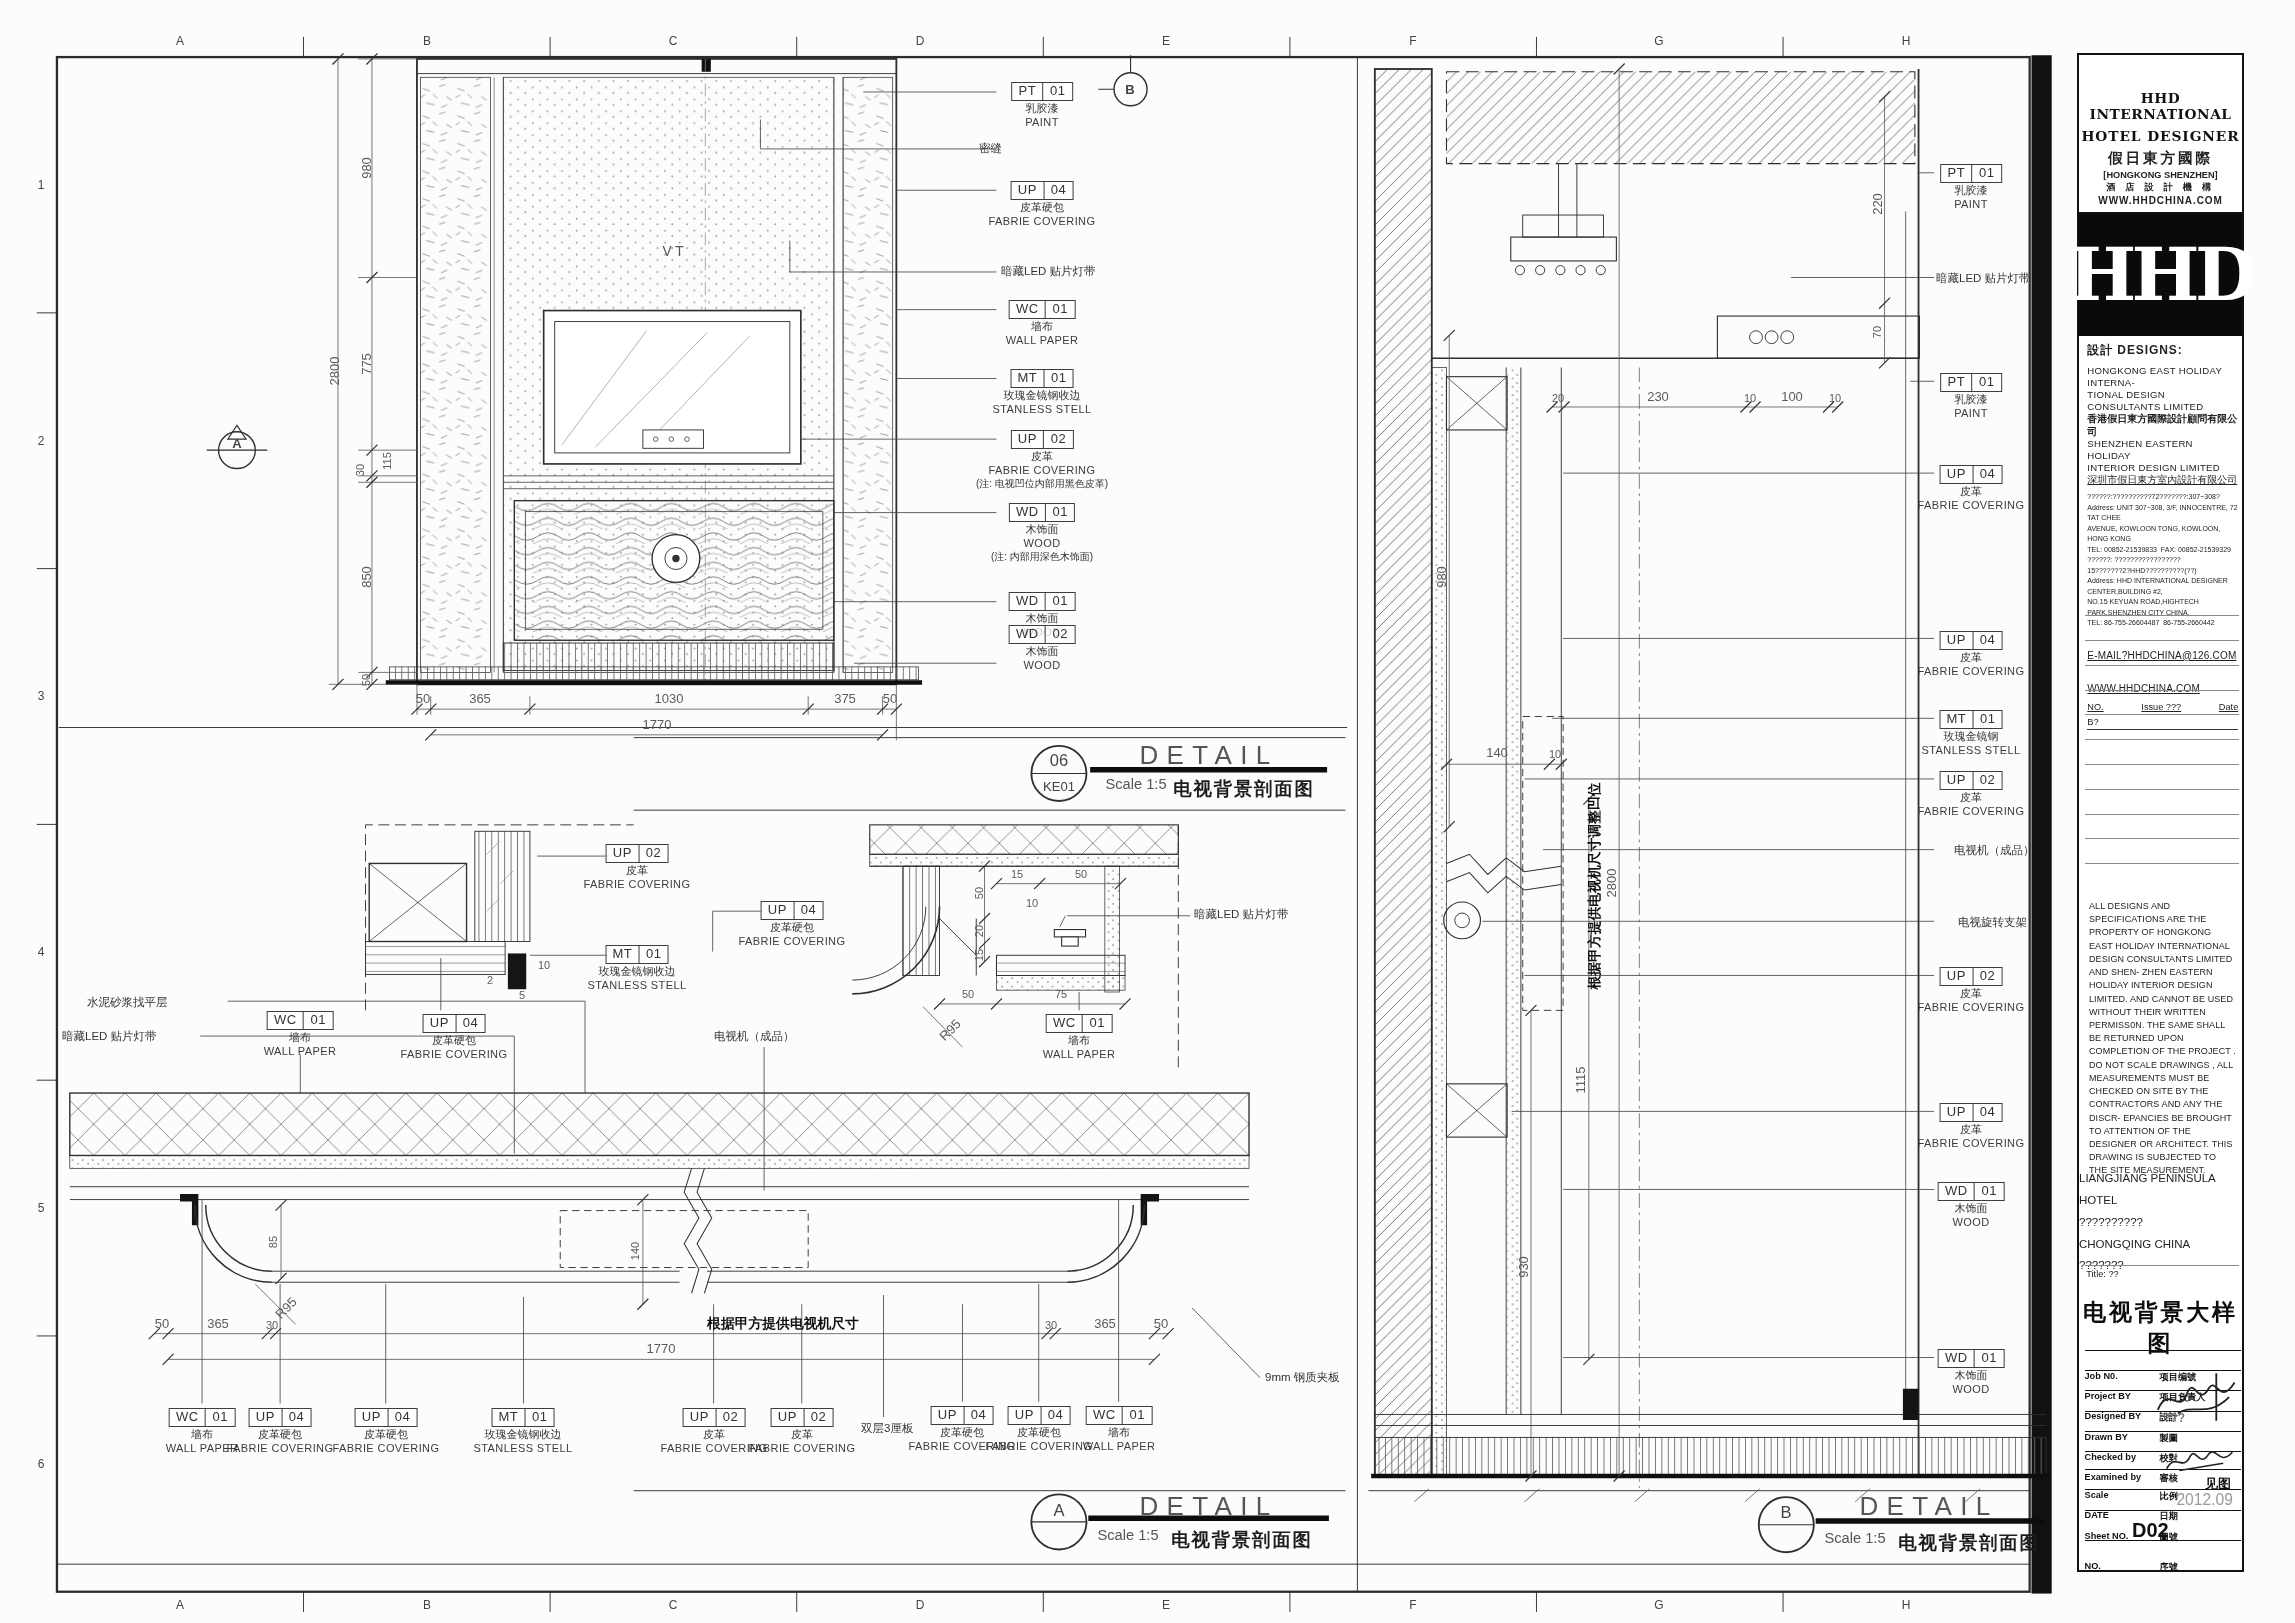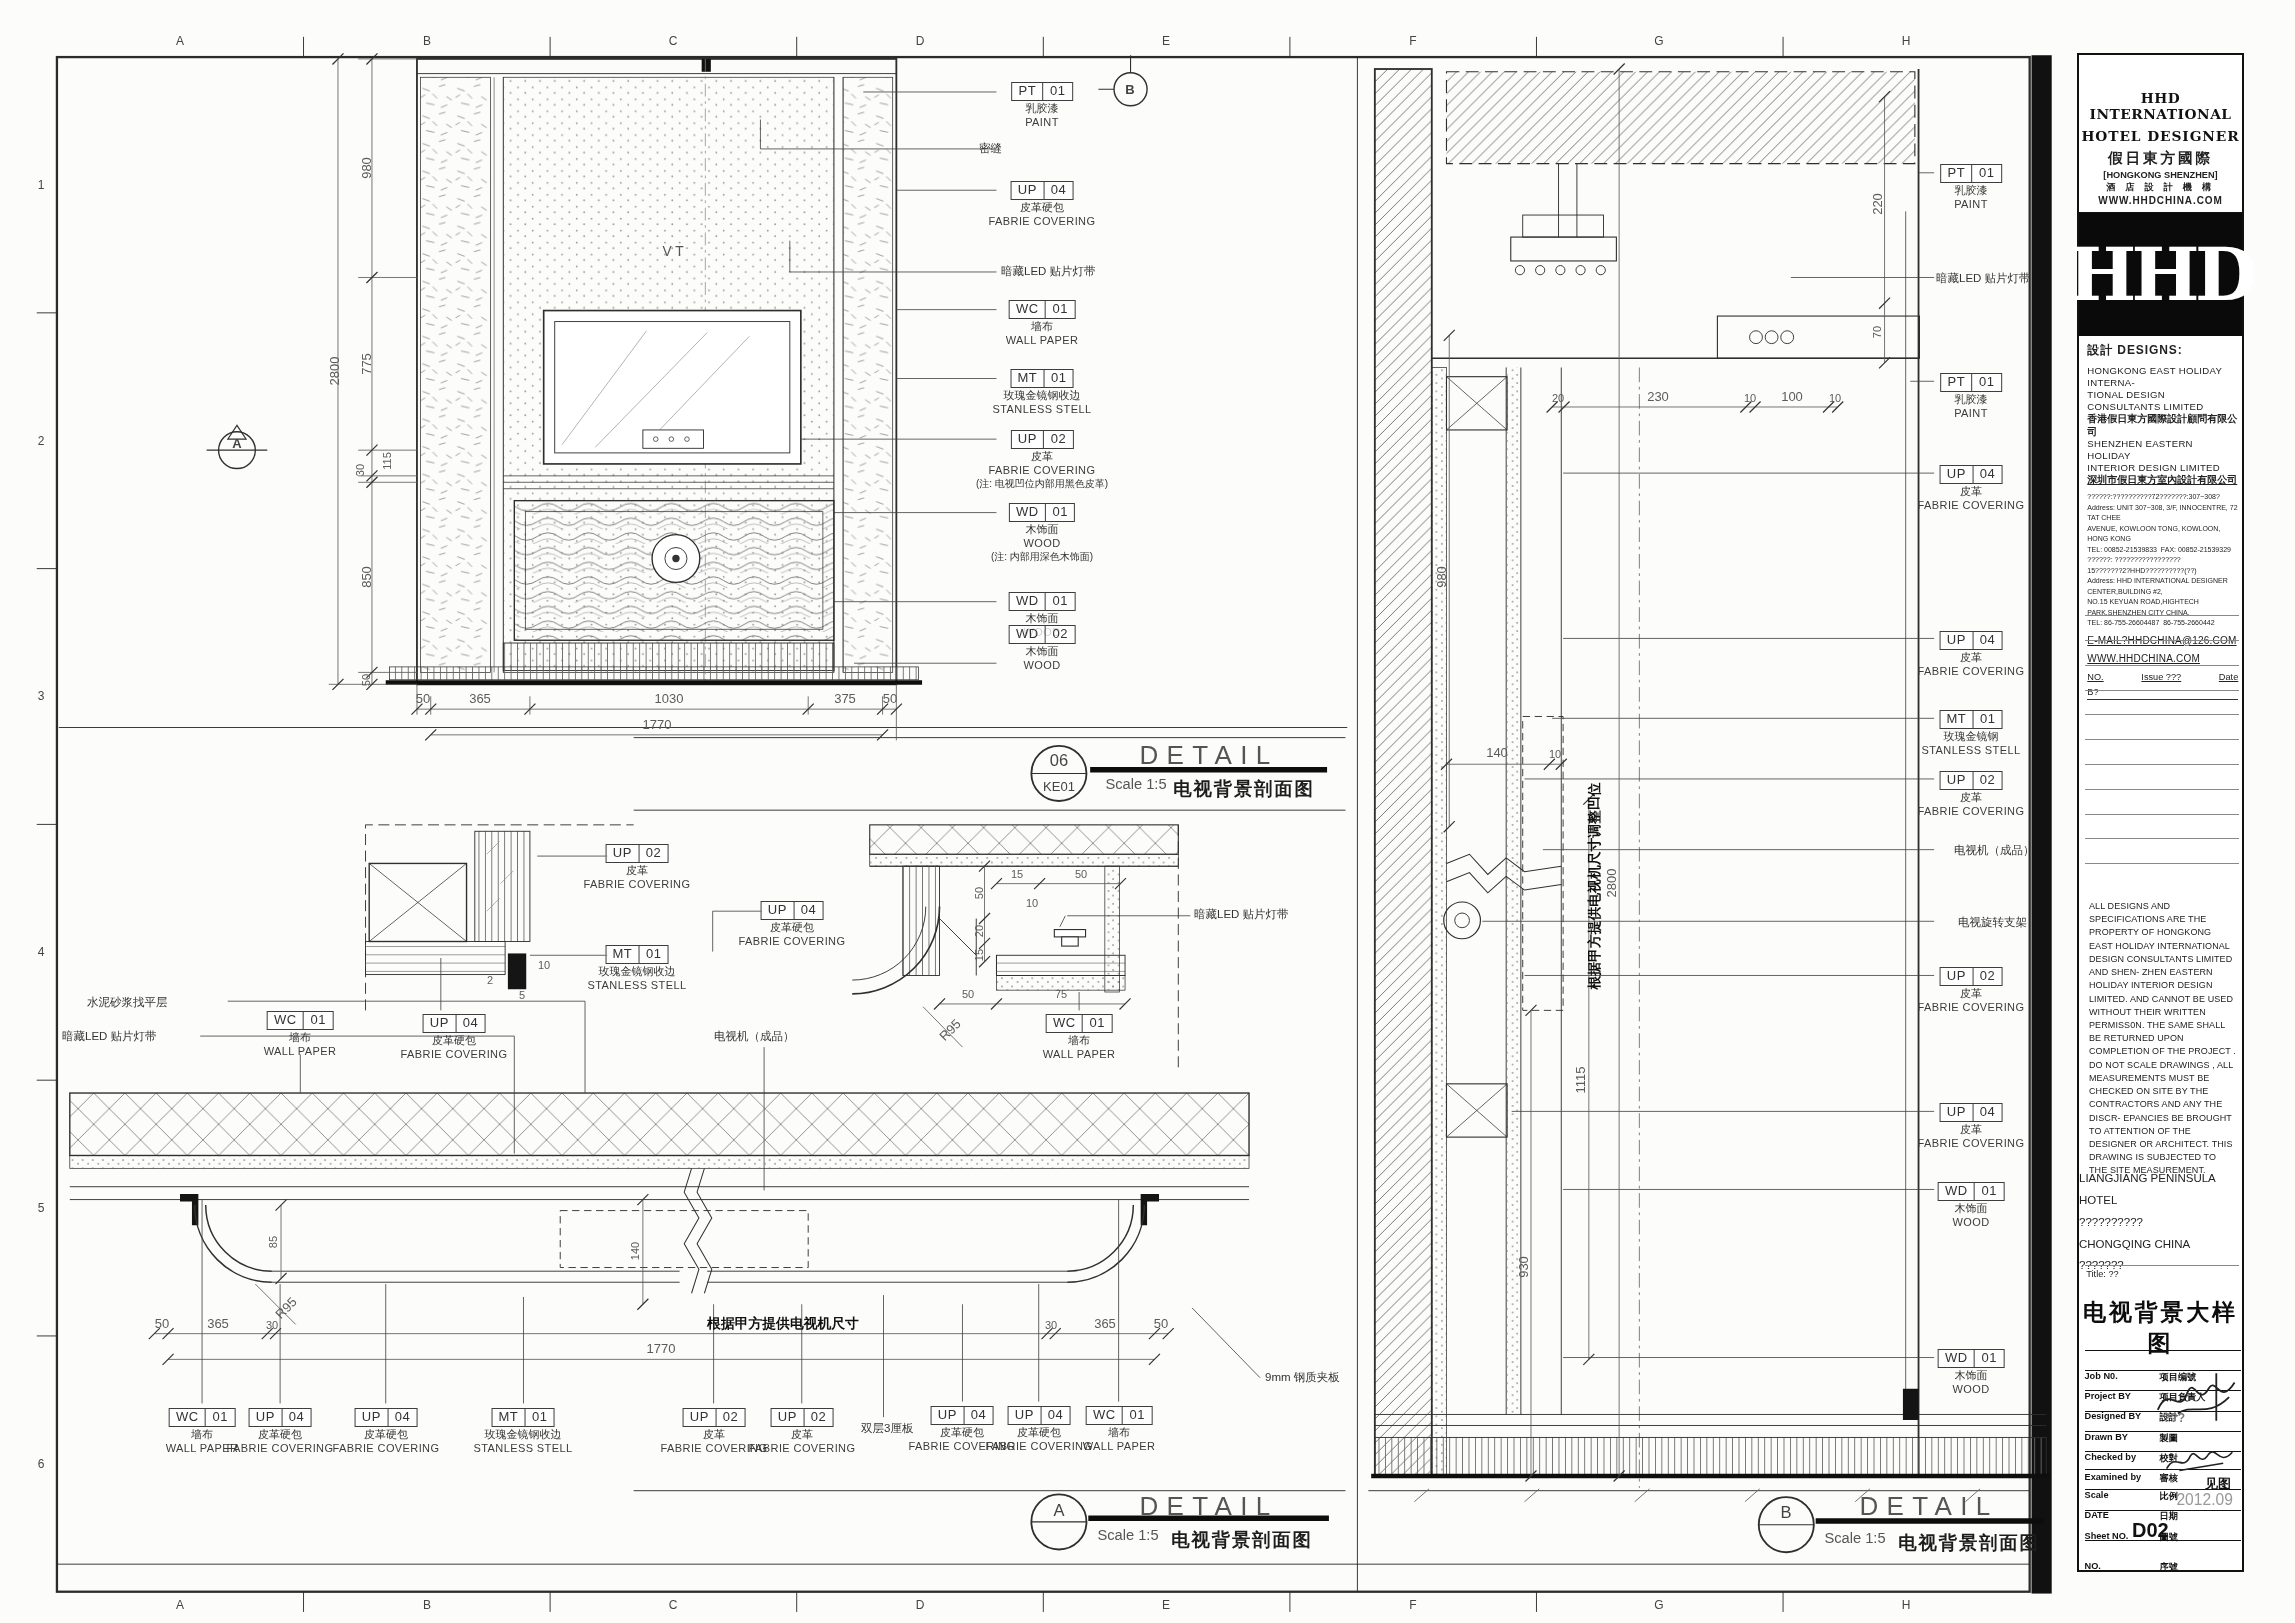--- a/index.html
+++ b/index.html
@@ -43,23 +43,23 @@
   .hdr .h4{font-size:9.2px;font-weight:bold;margin-top:1.8px}
   .hdr .h5{font-size:9.2px;font-weight:bold;letter-spacing:3.7px;margin-top:0.9px}
   .hdr .h6{font-size:10px;font-weight:bold;letter-spacing:0.9px;margin-top:0.9px}
   .tb .logo{position:absolute;top:158px;left:0;width:100%;height:123px;background:#0a0a0a;color:#fff;
             display:flex;align-items:center;justify-content:center;
             font-family:"DejaVu Serif",serif;font-size:72px;font-weight:bold;letter-spacing:-4.6px}
   .tb .des{position:absolute;top:288px;left:8.3px;width:151px;font-size:9.6px;line-height:1.25;color:#222}
   .des .dlabel{font-size:12px;font-weight:bold;letter-spacing:0.9px;margin-bottom:7.3px}
   .des .en{letter-spacing:0.3px}
   .des .cnb{font-weight:bold;font-size:10px}
-  .des .cnbu{font-weight:bold;font-size:10px;text-decoration:underline;margin-bottom:5.5px}
+  .des .cnbu{font-weight:normal;font-size:10px;text-decoration:underline;margin-bottom:5.5px}
   .des .sm{font-size:7px;line-height:1.5;color:#222}
-  .des .em{font-size:10px;text-decoration:underline;margin-top:6px;letter-spacing:0.2px}
+  .des .em{font-size:10px;text-decoration:underline;margin-top:21px;letter-spacing:0.2px}
   .des .iss{font-size:9.2px;margin-top:6.4px;text-decoration:underline;display:flex;justify-content:space-between}
   .des .issb{font-size:9.2px;margin-top:3.7px;border-bottom:0.9px solid #333;width:100%}
   .rl{position:absolute;left:6.4px;width:154px;border-bottom:0.9px solid #888;height:0}
   .tb .legal{position:absolute;top:845px;left:10px;width:147px;font-size:9px;line-height:1.47;color:#222;letter-spacing:0.1px}
   .tb .proj{position:absolute;top:1113px;left:0;width:100%;font-size:11.5px;color:#222;line-height:1.9;pointer-events:none}
   .tb .tlab{position:absolute;top:1214px;left:7.3px;font-size:9.2px;color:#222}
   .tb .stitle{position:absolute;top:1242px;left:0;width:100%;text-align:center;font-size:23px;font-weight:bold;letter-spacing:2.8px;color:#0d0d0d}
   .fr{position:absolute;left:5.5px;width:156px;border-top:1.4px solid #111;padding-top:20px;font-size:9.2px;display:flex}
   .fr .en{width:75px;font-weight:bold;color:#111}
   .fr .cn{font-weight:bold;color:#111}

